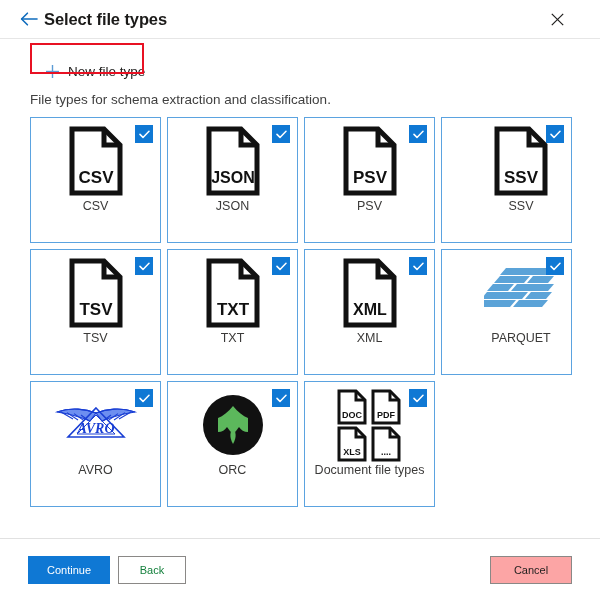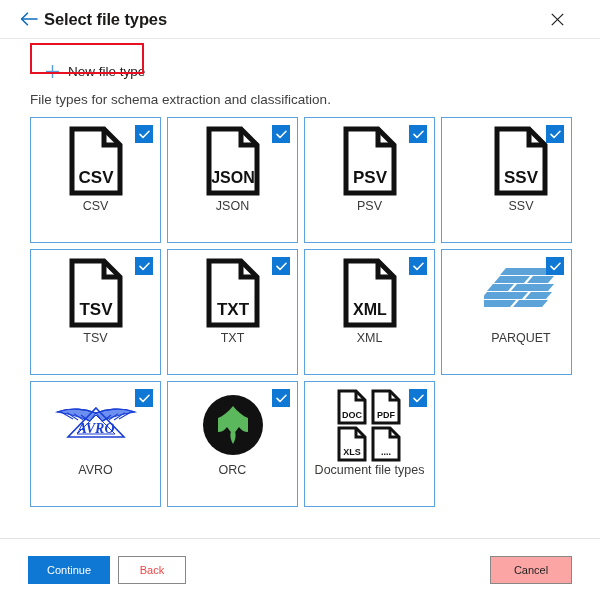--- a/index.html
+++ b/index.html
@@ -107,21 +107,21 @@
     position:absolute;top:17px;height:28px;
     font-size:11px;
     display:flex;align-items:center;justify-content:center;
     cursor:pointer;box-sizing:border-box;
     font-family:"Liberation Sans", sans-serif;
   }
   .btn-primary{
     left:28px;width:82px;background:#0f78d4;color:#ffffff;border:1px solid #0f78d4;
   }
   .btn-secondary{
-    left:118px;width:68px;background:#ffffff;color:#ef4444;border:1px solid #8a8886;
+    left:118px;width:68px;background:#ffffff;color:#15803d;border:1px solid #8a8886;
   }
   .btn-cancel{
     right:28px;width:82px;background:#fca5a5;color:#201f1e;border:1px solid #8a8886;
   }
 </style>
 </head>
 <body>
 
 <div class="header">
   <div class="back-arrow">

